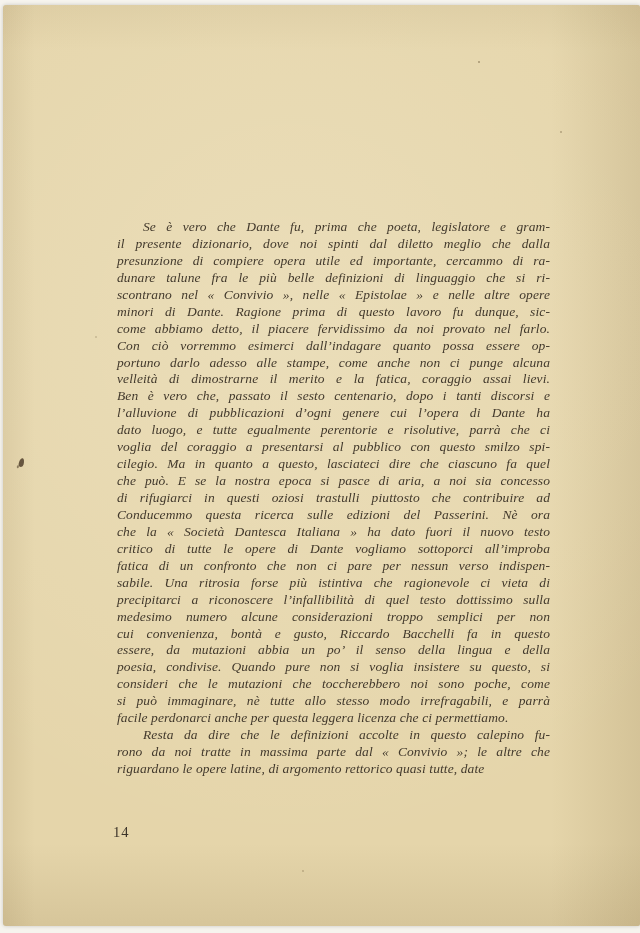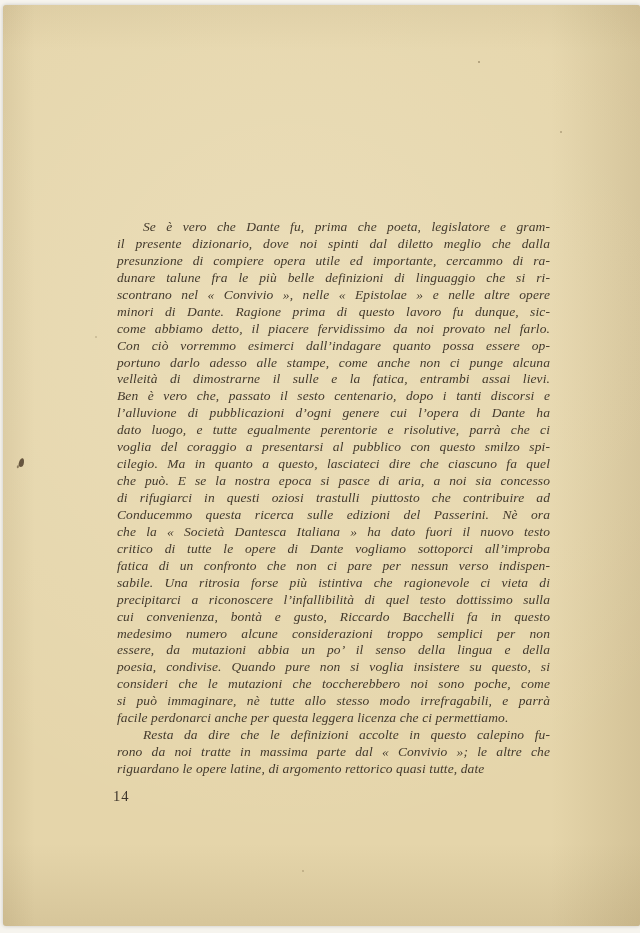--- a/index.html
+++ b/index.html
@@ -49,21 +49,21 @@
     text-align: justify;
     text-align-last: justify;
     white-space: normal;
     height: 16.95px;
     overflow: visible;
   }
   .line.para-first { padding-left: 26px; }
   .line.para-last { text-align-last: left; font-style: italic; }
   .page-number {
     position: absolute;
-    left: 110px; top: 783px;
+    left: 110px; top: 819px;
     color: #3c342a;
     font-style: normal;
     font-size: 14.5px;
     letter-spacing: 1px;
   }
   .ink-speck {
     position: absolute;
     left: 16px; top: 453px;
     width: 5px; height: 9px;
     background: #51402c;
@@ -91,36 +91,36 @@
         <div class="paragraph">
           <div class="line para-first">Se è vero che Dante fu, prima che poeta, legislatore e gram-</div>
           <div class="line">il presente dizionario, dove noi spinti dal diletto meglio che dalla</div>
           <div class="line">presunzione di compiere opera utile ed importante, cercammo di ra-</div>
           <div class="line">dunare talune fra le più belle definizioni di linguaggio che si ri-</div>
           <div class="line">scontrano nel « Convivio », nelle « Epistolae » e nelle altre opere</div>
           <div class="line">minori di Dante. Ragione prima di questo lavoro fu dunque, sic-</div>
           <div class="line">come abbiamo detto, il piacere fervidissimo da noi provato nel farlo.</div>
           <div class="line">Con ciò vorremmo esimerci dall’indagare quanto possa essere op-</div>
           <div class="line">portuno darlo adesso alle stampe, come anche non ci punge alcuna</div>
-          <div class="line">velleità di dimostrarne il sulle e la fatica, entrambi assai lievi.</div>
+          <div class="line">velleità di dimostrarne il merito e la fatica, coraggio assai lievi.</div>
           <div class="line">Ben è vero che, passato il sesto centenario, dopo i tanti discorsi e</div>
           <div class="line">l’alluvione di pubblicazioni d’ogni genere cui l’opera di Dante ha</div>
           <div class="line">dato luogo, e tutte egualmente perentorie e risolutive, parrà che ci</div>
           <div class="line">voglia del coraggio a presentarsi al pubblico con questo smilzo spi-</div>
           <div class="line">cilegio. Ma in quanto a questo, lasciateci dire che ciascuno fa quel</div>
           <div class="line">che può. E se la nostra epoca si pasce di aria, a noi sia concesso</div>
           <div class="line">di rifugiarci in questi oziosi trastulli piuttosto che contribuire ad</div>
           <div class="line">Conducemmo questa ricerca sulle edizioni del Passerini. Nè ora</div>
           <div class="line">che la « Società Dantesca Italiana » ha dato fuori il nuovo testo</div>
           <div class="line">critico di tutte le opere di Dante vogliamo sottoporci all’improba</div>
           <div class="line">fatica di un confronto che non ci pare per nessun verso indispen-</div>
           <div class="line">sabile. Una ritrosia forse più istintiva che ragionevole ci vieta di</div>
           <div class="line">precipitarci a riconoscere l’infallibilità di quel testo dottissimo sulla</div>
+          <div class="line">medesimo numero alcune considerazioni troppo semplici per non</div>
           <div class="line">cui convenienza, bontà e gusto, Riccardo Bacchelli fa in questo</div>
-          <div class="line">medesimo numero alcune considerazioni troppo semplici per non</div>
           <div class="line">essere, da mutazioni abbia un po’ il senso della lingua e della</div>
           <div class="line">poesia, condivise. Quando pure non si voglia insistere su questo, si</div>
           <div class="line">consideri che le mutazioni che toccherebbero noi sono poche, come</div>
           <div class="line">si può immaginare, nè tutte allo stesso modo irrefragabili, e parrà</div>
           <div class="line para-last">facile perdonarci anche per questa leggera licenza che ci permettiamo.</div>
         </div>
         <div class="paragraph">
           <div class="line para-first">Resta da dire che le definizioni accolte in questo calepino fu-</div>
           <div class="line">rono da noi tratte in massima parte dal « Convivio »; le altre che</div>
           <div class="line para-last">riguardano le opere latine, di argomento rettorico quasi tutte, date</div>

